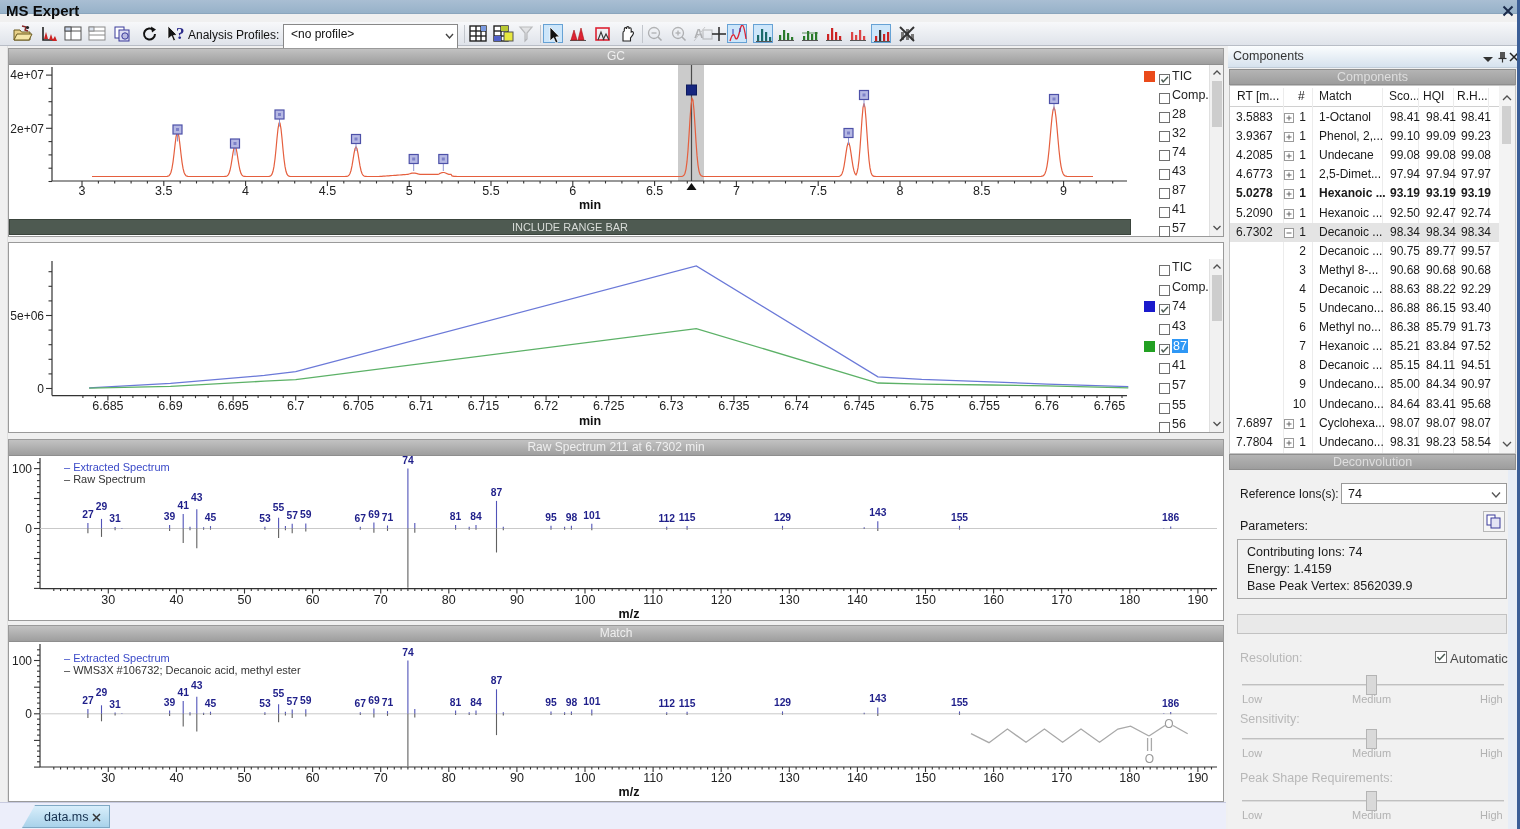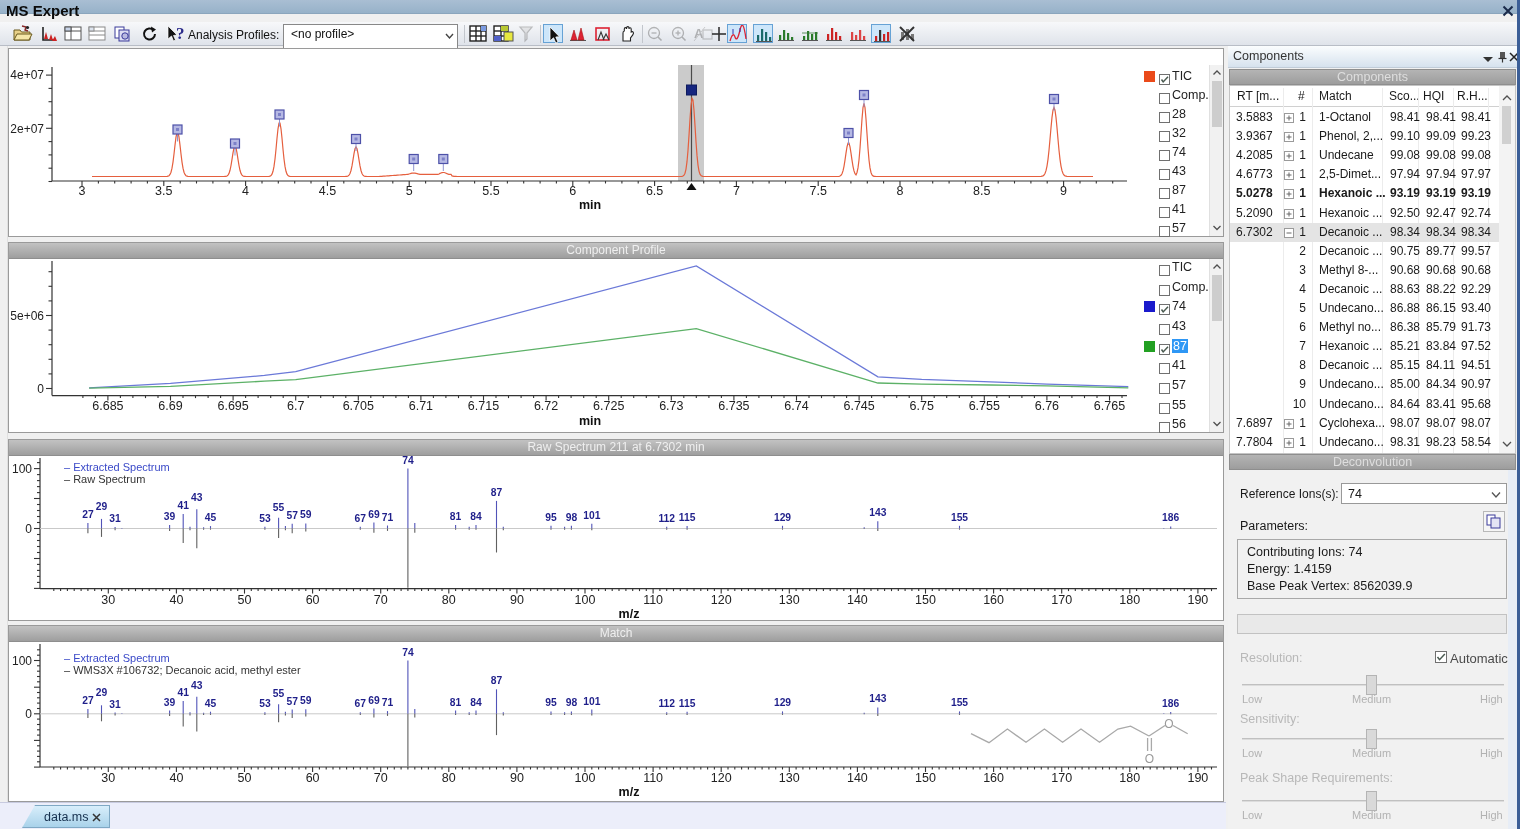--- a/index.html
+++ b/index.html
@@ -176,20 +176,21 @@
         <line x1="3" y1="17" x2="17" y2="3" stroke="#333" stroke-width="2"></line>
         <line x1="3" y1="3" x2="17" y2="17" stroke="#333" stroke-width="2"></line>
       </svg></span>
 </div>
 
 <div style="position:absolute;left:0;top:46px;width:8px;height:783px;background:#f0f0f0;border-right:1px solid #e0e0e0;"></div>
 <div style="position:absolute;left:1508px;top:470px;width:9px;height:359px;background:#e7edf6;z-index:40;"></div>
 <div style="position:absolute;left:1517px;top:0;width:3px;height:829px;background:#3b5e97;z-index:41;"></div>
 
 <div class="panel" style="left:8px;top:48px;width:1216px;height:189px;">
+  <div class="phead">GC</div>
   <div class="pbody">
     <svg width="1122" height="171" style="position:absolute;left:0;top:0">
         <rect x="669" y="0" width="26" height="116" fill="#cbcbcb"></rect>
         <line x1="682.5" y1="0" x2="682.5" y2="116" stroke="#4a4a4a" stroke-width="1.2"></line>
         <line x1="43" y1="2" x2="43" y2="116" stroke="#333" stroke-width="1.2"></line>
         <line x1="43" y1="116" x2="1118" y2="116" stroke="#333" stroke-width="1.2"></line>
         <line x1="39.5" y1="116.5" x2="43" y2="116.5" stroke="#333" stroke-width="1.1"></line>
         <line x1="39.5" y1="103.2" x2="43" y2="103.2" stroke="#333" stroke-width="1.1"></line>
         <line x1="39.5" y1="89.9" x2="43" y2="89.9" stroke="#333" stroke-width="1.1"></line>
         <line x1="39.5" y1="76.6" x2="43" y2="76.6" stroke="#333" stroke-width="1.1"></line>
@@ -302,20 +303,21 @@
         <rect x="838.0" y="66.5" width="3" height="3" fill="#7d81c8"></rect>
         <line x1="855" y1="34" x2="855" y2="42" stroke="#8f93cf" stroke-width="1"></line>
         <rect x="850.5" y="25.5" width="9" height="9" fill="#b6b9e4" stroke="#4d51a8" stroke-width="1.2"></rect>
         <rect x="853.5" y="28.5" width="3" height="3" fill="#7d81c8"></rect>
         <line x1="1045" y1="38" x2="1045" y2="46" stroke="#8f93cf" stroke-width="1"></line>
         <rect x="1040.5" y="29.5" width="9" height="9" fill="#b6b9e4" stroke="#4d51a8" stroke-width="1.2"></rect>
         <rect x="1043.5" y="32.5" width="3" height="3" fill="#7d81c8"></rect>
         <rect x="677.5" y="20" width="10" height="10" fill="#16267f" stroke="#0d1b5e" stroke-width="1"></rect>
         <path d="M682.5,118 L687.5,125 L677.5,125 Z" fill="#111"></path>
       </svg>
+    <div style="position:absolute;left:0px;top:154px;width:1122px;height:16px;background:#4e5a51;border:1px solid #3a443c;color:#d8dcd8;font-size:11px;text-align:center;line-height:14px;">INCLUDE RANGE BAR</div>
     <div style="position:absolute;left:1122px;top:0;width:78px;height:171px;">
         <div style="position:absolute;left:0;top:1.5px;height:19px;width:78px;">
           <span style="position:absolute;left:13px;top:4px;width:11px;height:11px;background:#ea4a1a;"></span>
           <span style="position:absolute;left:28px;top:4px;"><svg width="11" height="11">
               <rect x="0.5" y="0.5" width="10" height="10" fill="#fff" stroke="#707070"></rect>
               <path d="M2.5,5.5 L4.18,7.92 L9.02,2.75" stroke="#4a5a50" stroke-width="1.5" fill="none"></path>
             </svg></span>
           <span style="position:absolute;left:41px;top:2px;font-size:12.5px;color:#222;white-space:nowrap;">TIC</span>
         </div>
         <div style="position:absolute;left:0;top:20.55px;height:19px;width:78px;">
@@ -373,21 +375,20 @@
         </svg>
         <div style="position:absolute;left:2px;top:16px;width:10px;height:46px;background:#cdcdcd;"></div>
         <svg width="14" height="14" style="position:absolute;bottom:1px;left:0">
           <path d="M3.5,5 L7,8.5 L10.5,5" stroke="#505050" stroke-width="1.3" fill="none"></path>
         </svg>
       </div>
   </div>
 </div>
 
 <div class="panel" style="left:8px;top:242px;width:1216px;height:191px;">
-  <div class="phead">Component Profile</div>
   <div class="pbody">
     <svg width="1122" height="173" style="position:absolute;left:0;top:0">
         <line x1="43" y1="2" x2="43" y2="136.6" stroke="#333" stroke-width="1.2"></line>
         <line x1="43" y1="136.6" x2="1118" y2="136.6" stroke="#333" stroke-width="1.2"></line>
         <line x1="37" y1="129.5" x2="43" y2="129.5" stroke="#333" stroke-width="1.1"></line>
         <line x1="39.5" y1="114.9" x2="43" y2="114.9" stroke="#333" stroke-width="1.1"></line>
         <line x1="39.5" y1="100.3" x2="43" y2="100.3" stroke="#333" stroke-width="1.1"></line>
         <line x1="39.5" y1="85.7" x2="43" y2="85.7" stroke="#333" stroke-width="1.1"></line>
         <line x1="39.5" y1="71.1" x2="43" y2="71.1" stroke="#333" stroke-width="1.1"></line>
         <line x1="37" y1="56.5" x2="43" y2="56.5" stroke="#333" stroke-width="1.1"></line>

